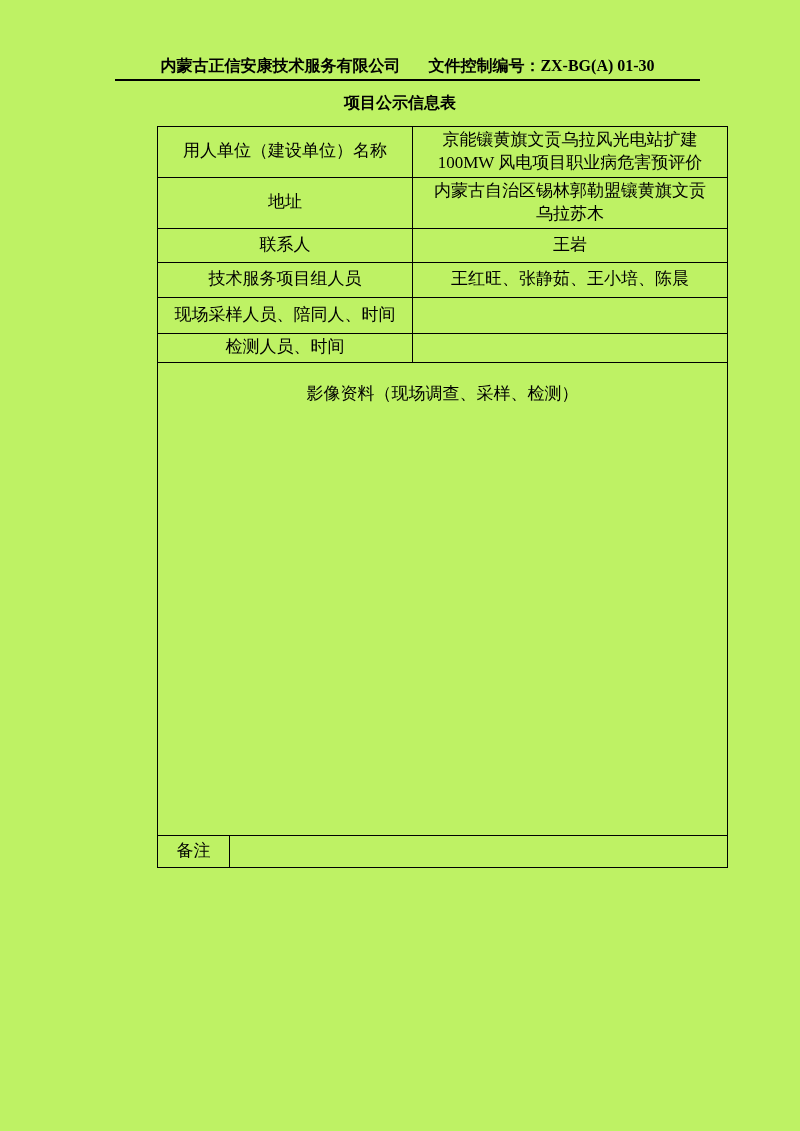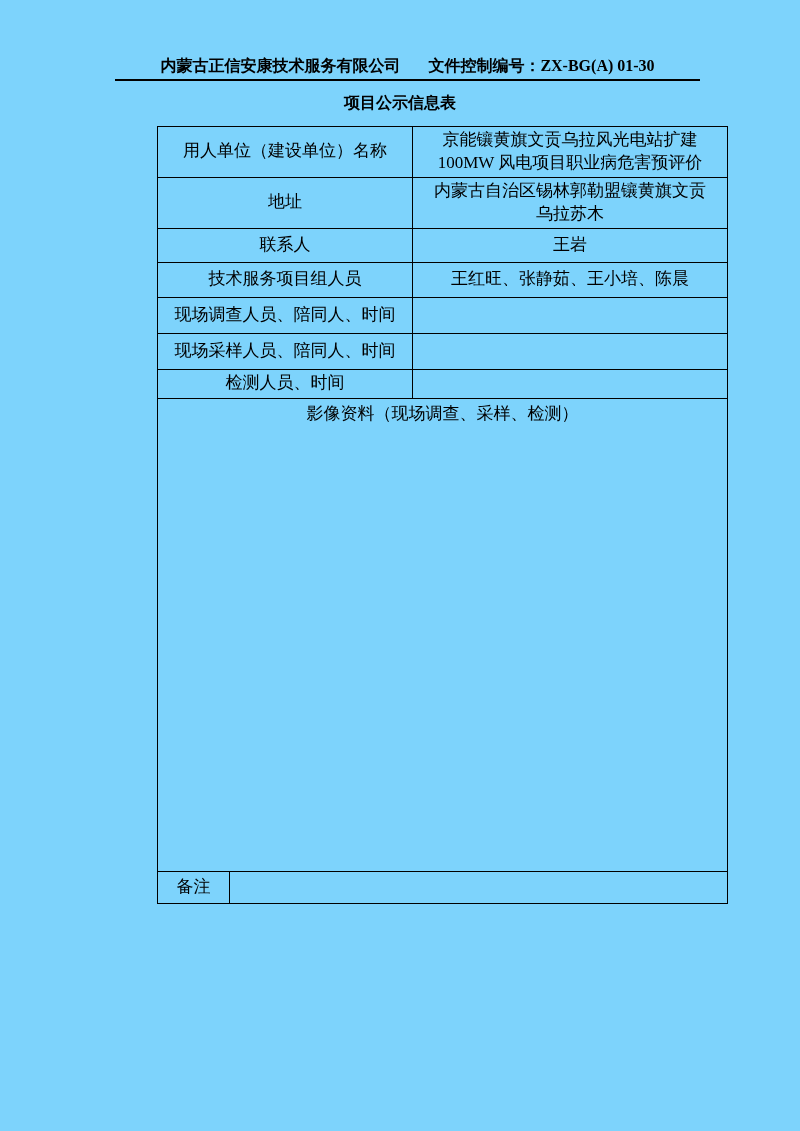--- a/index.html
+++ b/index.html
@@ -9,21 +9,21 @@
     height: 1131px;
     font-family: "Liberation Serif", "DejaVu Serif", serif;
     color: #000000;
     position: relative;
     overflow: hidden;
   }
   .page {
     position: relative;
     width: 800px;
     height: 1131px;
-    background: #7dd3fc;
+    background: #bef264;
   }
   
   .doc-header {
     position: absolute;
     left: 115px;
     top: 56px;
     width: 585px;
     text-align: center;
     font-weight: bold;
     font-size: 16px;
@@ -64,21 +64,21 @@
     overflow: hidden;
   }
   td.value-cell { white-space: pre-line; }
   tr.r1 td { height: 47px; }
   tr.r2 td { height: 51px; }
   tr.r3 td { height: 34px; }
   tr.r4 td { height: 35px; }
   tr.r5 td { height: 36px; }
   tr.r6 td { height: 36px; text-align: center; }
   tr.r7 td { height: 29px; }
-  tr.r8 td { height: 473px; vertical-align: top; padding-top: 4px; }
+  tr.r8 td { height: 473px; vertical-align: top; padding-top: 20px; }
   tr.r9 td { height: 32px; }
 </style>
 </head>
 <body>
 
 <div class="page">
 
   <div class="doc-header">
     <span class="company">内蒙古正信安康技术服务有限公司</span><span>文件控制编号：ZX-BG(A) 01-30</span>
   </div>
@@ -103,24 +103,20 @@
 乌拉苏木</td>
       </tr>
       <tr class="r3">
         <td colspan="2">联系人</td>
         <td class="value-cell">王岩</td>
       </tr>
       <tr class="r4">
         <td colspan="2">技术服务项目组人员</td>
         <td class="value-cell">王红旺、张静茹、王小培、陈晨</td>
       </tr>
-      <tr class="r5">
-        <td colspan="2">现场调查人员、陪同人、时间</td>
-        <td class="value-cell"></td>
-      </tr>
       <tr class="r6">
         <td colspan="2">现场采样人员、陪同人、时间</td>
         <td class="value-cell"></td>
       </tr>
       <tr class="r7">
         <td colspan="2">检测人员、时间</td>
         <td class="value-cell"></td>
       </tr>
       <tr class="r8">
         <td colspan="3"><span>影像资料（现场调查、采样、检测）</span></td>

